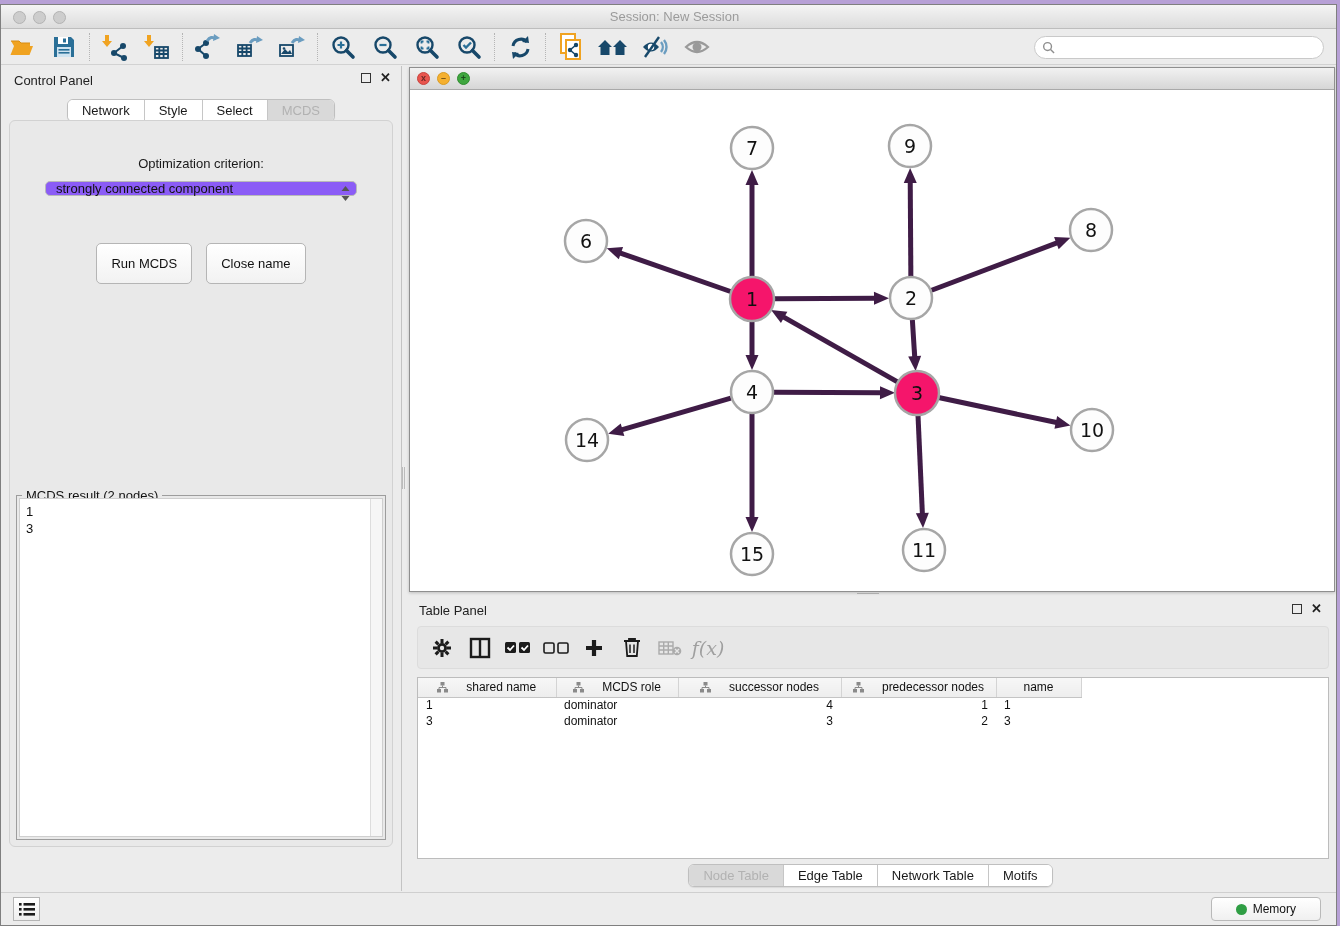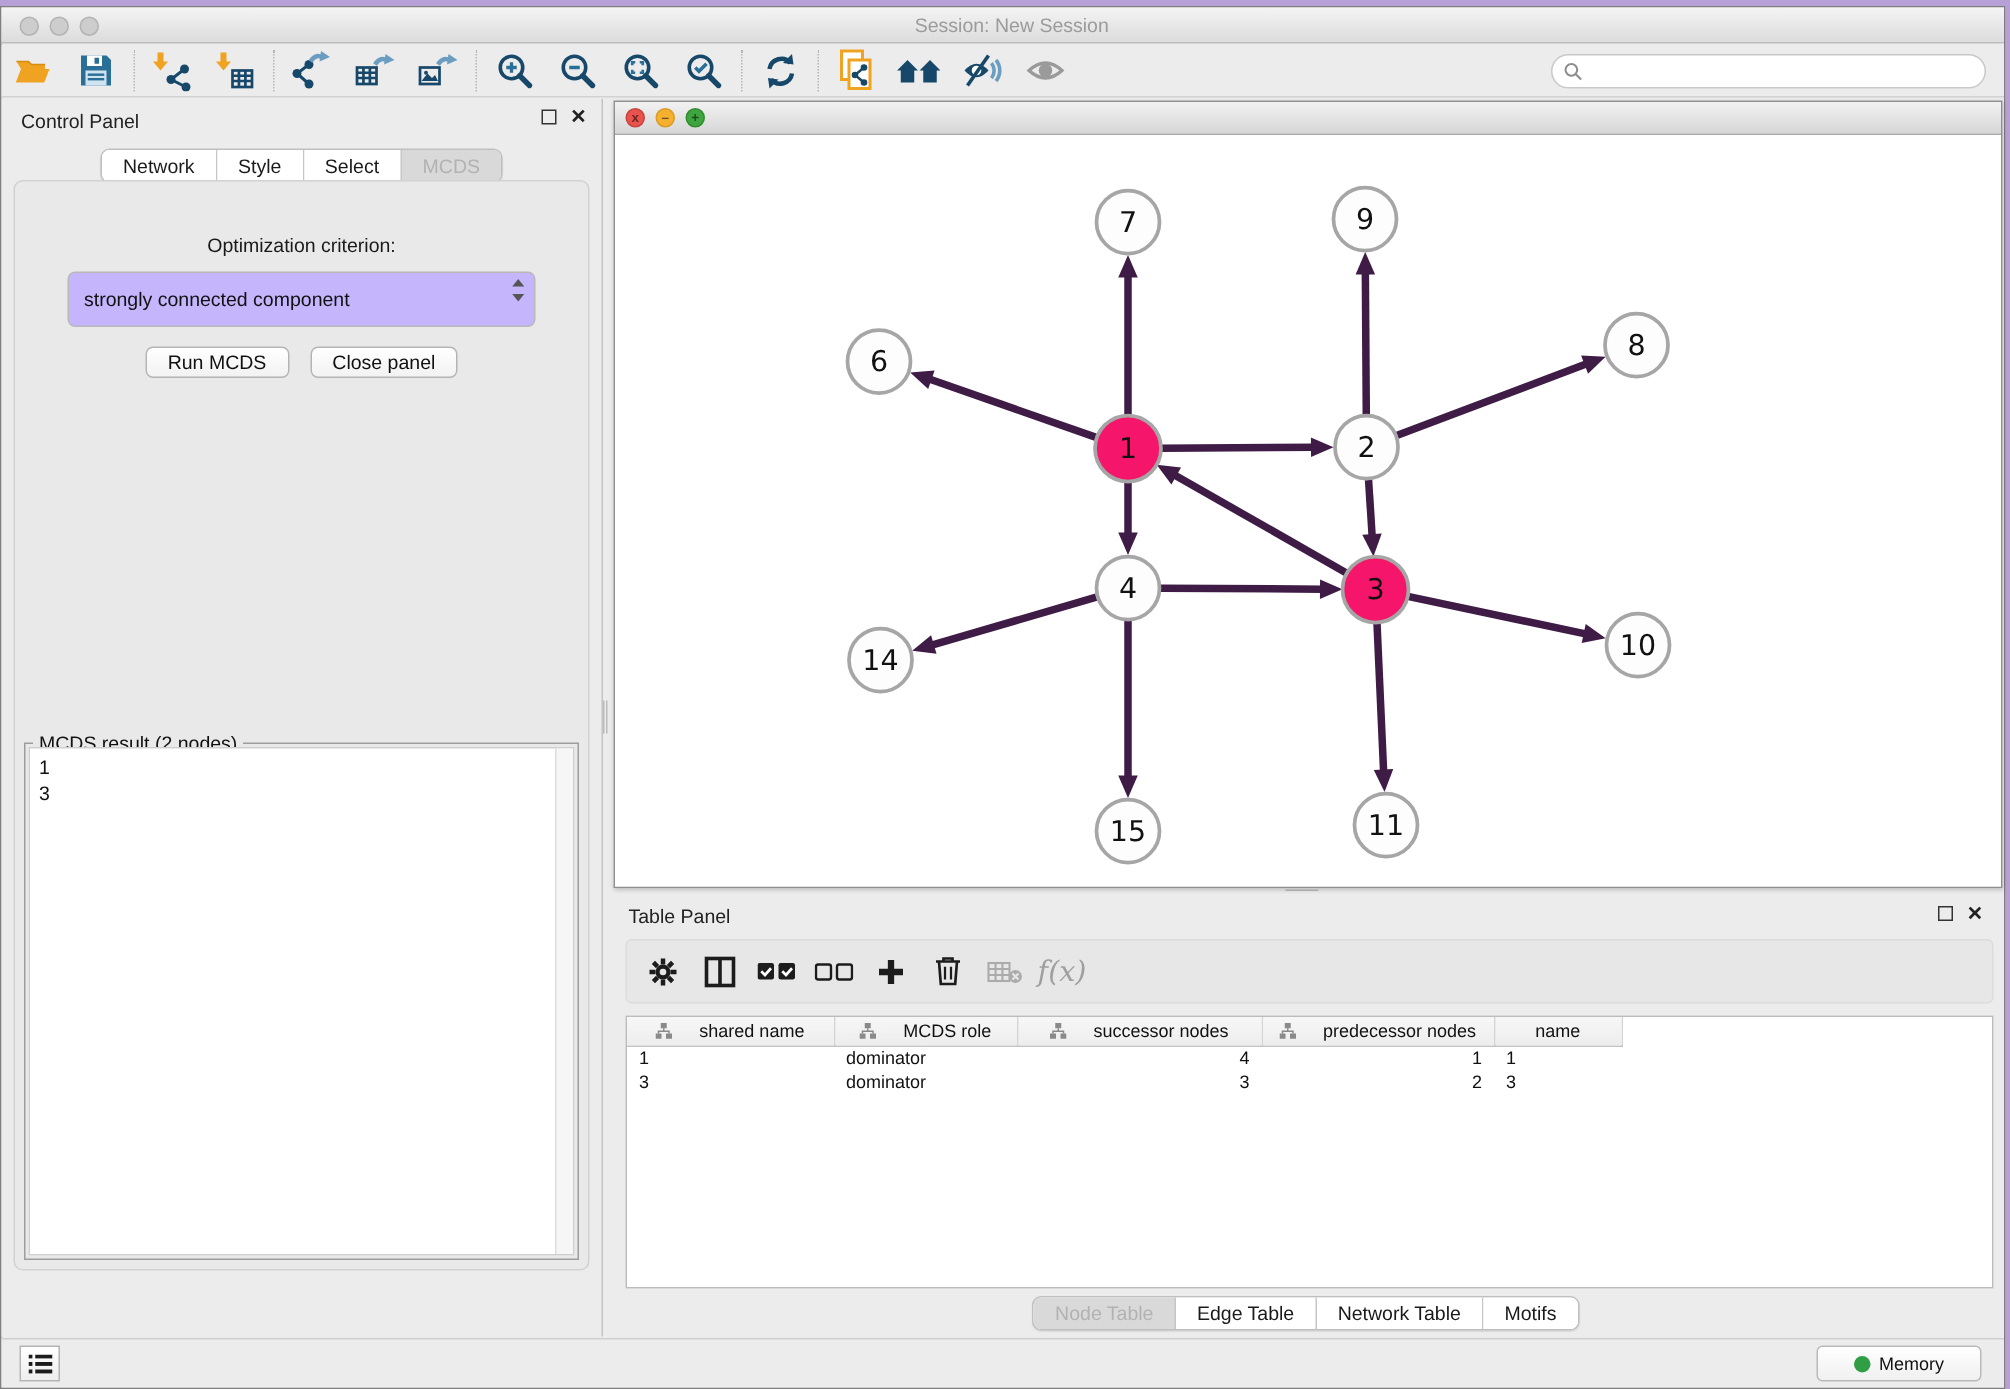--- a/index.html
+++ b/index.html
@@ -40,27 +40,27 @@
          box-shadow:0 1px 1px rgba(0,0,0,.08); }
   .seg .seg-item { padding:3px 14px; font-size:13px; color:#1a1a1a; background:#fff;
                    border-right:1px solid #c6c6c6; cursor:default; }
   .seg .seg-item:last-child { border-right:none; }
   .seg .seg-item.active { background:#d9d9d9; color:#b2b2b2; }
   .cp-tabs { position:absolute; top:33px; left:0; right:0; display:flex; justify-content:center; }
 
   .cp-body { position:absolute; top:54px; left:8px; right:8px; bottom:44px;
              background:#e9e9e9; border:1px solid #d2d2d2; border-radius:6px; }
   .opt-label { margin-top:35px; text-align:center; font-size:13px; color:#1a1a1a; }
-  .dropdown { position:relative; margin:10px auto 0; width:312px; height:37px; background:#c4b5fd;
+  .dropdown { position:relative; margin:10px auto 0; width:312px; height:15px; background:#8b5cf6;
               border:1px solid #b9b9b9; border-radius:5px; font-size:13px; color:#111;
               display:flex; align-items:center; padding:0 22px 0 10px; }
   .dd-arrows { position:absolute; right:6px; top:4px; }
   .btn-row { margin-top:13px; display:flex; justify-content:center; gap:14px; }
   .push-btn { background:linear-gradient(#ffffff,#f2f2f2); border:1px solid #b5b5b5; border-radius:5px;
-              font-size:13px; color:#111; padding:2px 14px; font-family:"Liberation Sans",sans-serif; }
+              font-size:13px; color:#111; padding:12px 14px; font-family:"Liberation Sans",sans-serif;margin-top:34px; }
   .groupbox { position:absolute; left:6px; right:6px; bottom:6px; top:374px;
               border:1px solid #9d9d9d; }
   .groupbox .legend { position:absolute; top:-8px; left:5px; background:#e9e9e9; padding:0 4px;
                       font-size:13px; color:#111; }
   .groupbox .gb-inner { position:absolute; inset:2px; background:#fff; border:1px solid #cfcfcf; }
   .gb-inner pre { font-family:"Liberation Sans",sans-serif; font-size:13px; color:#111;
                   padding:4px 6px; line-height:17px; }
   .gb-scroll { position:absolute; top:0; bottom:0; right:0; width:12px; background:#f6f6f6;
                border-left:1px solid #ddd; }
 
@@ -293,21 +293,21 @@
         <span>strongly connected component</span>
         <span class="dd-arrows">
           <svg width="9" height="15" viewBox="0 0 9 15">
               <path d="M4.5 0 L8.5 5 H0.5 Z" fill="#555"></path>
               <path d="M4.5 15 L8.5 10 H0.5 Z" fill="#555"></path>
             </svg>
         </span>
       </div>
       <div class="btn-row">
         <button class="push-btn">Run MCDS</button>
-        <button class="push-btn">Close panel</button>
+        <button class="push-btn">Close name</button>
       </div>
       <div class="groupbox">
         <span class="legend">MCDS result (2 nodes)</span>
         <div class="gb-inner">
           <pre id="mcds-result">1
 3</pre>
           <div class="gb-scroll"></div>
         </div>
       </div>
     </div>

